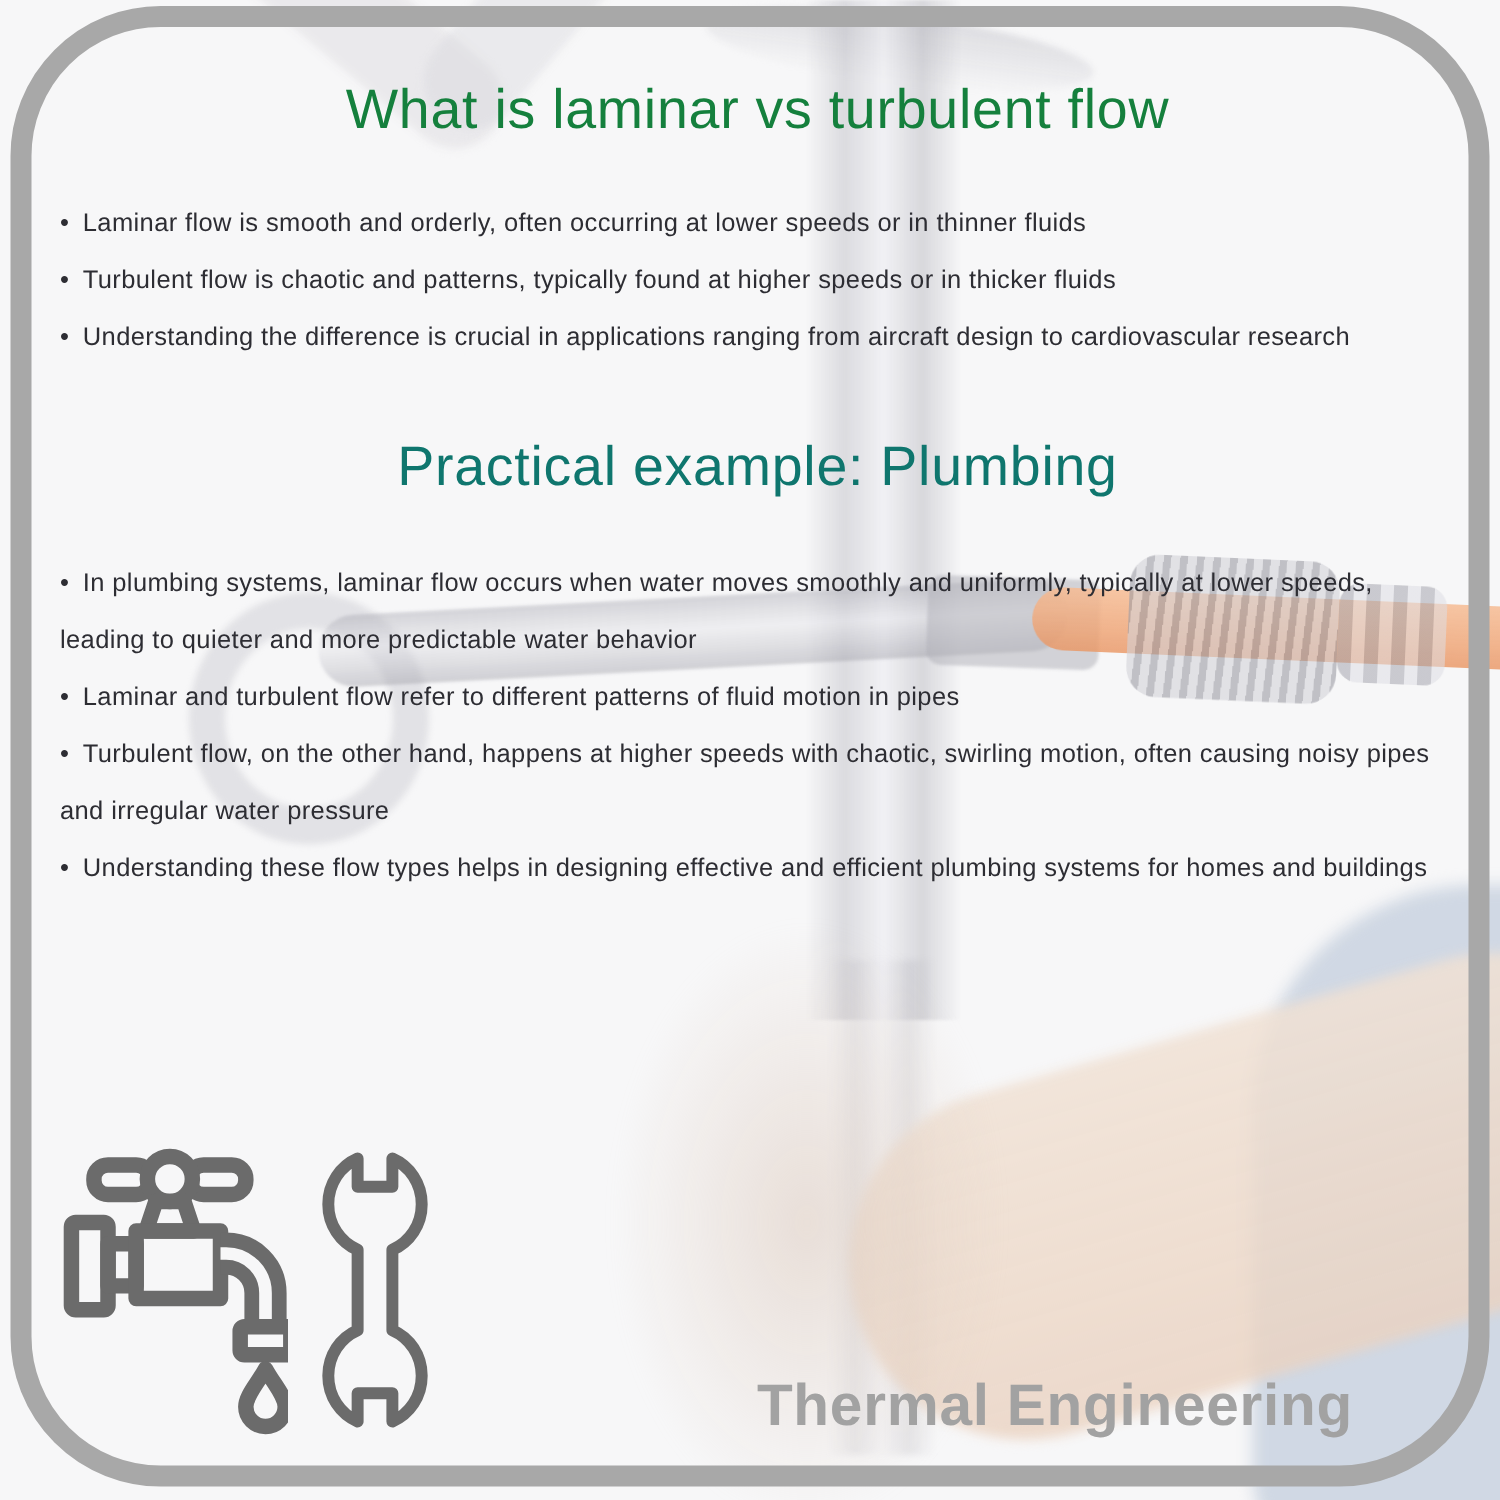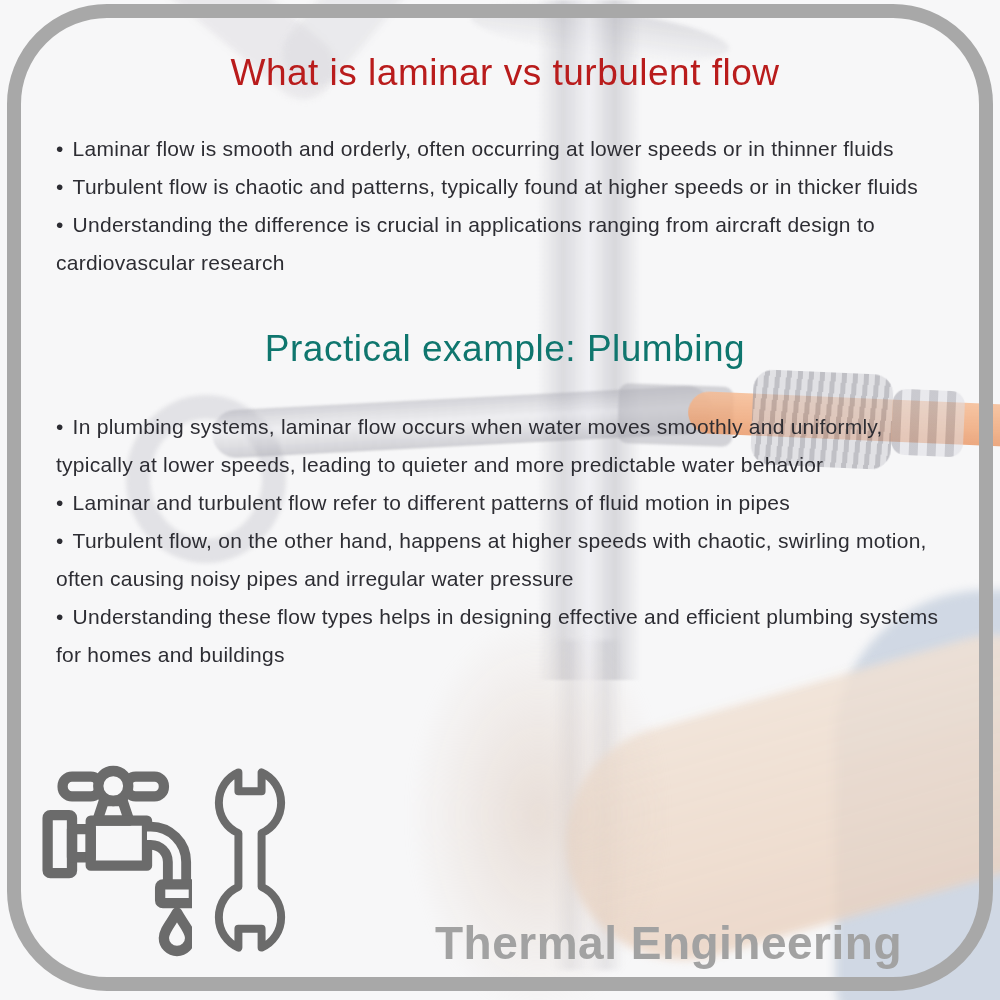--- a/index.html
+++ b/index.html
@@ -46,32 +46,32 @@
     background:rgba(188,200,216,.65);border-radius:150px 0 0 80px;}
   .forearm{left:560px;top:680px;width:560px;height:235px;transform:rotate(-16deg);
     background:linear-gradient(180deg,rgba(240,225,212,.85),rgba(234,210,192,.8));
     border-radius:120px;filter:blur(4px);}
   
   .frame{position:absolute;left:7px;right:7px;top:4px;bottom:9px;z-index:3;
     border:14px solid #a8a8a8;border-radius:100px;pointer-events:none;}
   
   .content{position:absolute;left:40px;right:30px;top:0;z-index:4;color:#2d2d33;}
   h1.title{margin:52px 0 0 0;text-align:center;font-size:37px;font-weight:500;
-    letter-spacing:.5px;color:#b91c1c;}
-  ul.blist{list-style:none;margin:16px;padding:0;font-size:21px;line-height:38px;
+    letter-spacing:.5px;color:#15803d;}
+  ul.blist{list-style:none;margin:0;padding:0;font-size:17px;line-height:38px;
     letter-spacing:.25px;max-width:940px;}
   ul.blist.first{margin-top:36px;}
   ul.blist.second{margin-top:38px;}
   .dot{margin-right:9px;}
   h2.section{margin:46px 0 0 0;text-align:center;font-size:37px;font-weight:500;
     letter-spacing:.5px;color:#0f766e;}
   
   .icons{position:absolute;left:42px;top:762px;z-index:4;display:flex;gap:16px;align-items:flex-start;}
   
-  .watermark{position:absolute;right:98px;top:916px;z-index:4;font-size:46px;font-weight:700;
+  .watermark{position:absolute;right:98px;top:916px;z-index:4;font-size:39px;font-weight:700;
     letter-spacing:.5px;color:#a2a2a2;}
 </style>
 </head>
 <body>
 
 <div class="canvas">
 
   <div class="bg">
     <div class="pipeTLa"></div>
     <div class="pipeTLb"></div>

